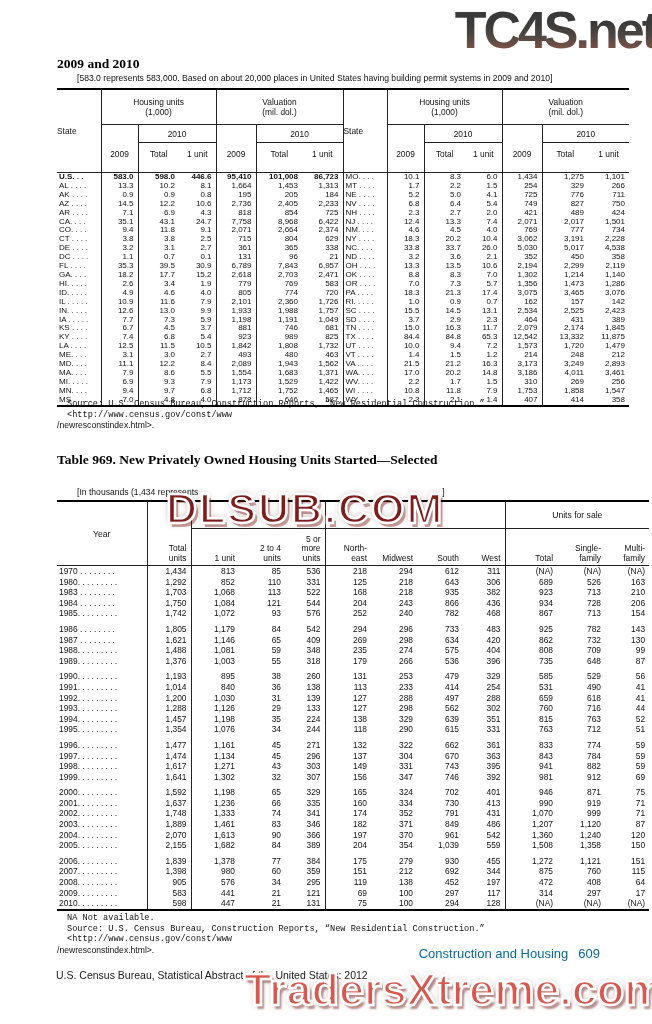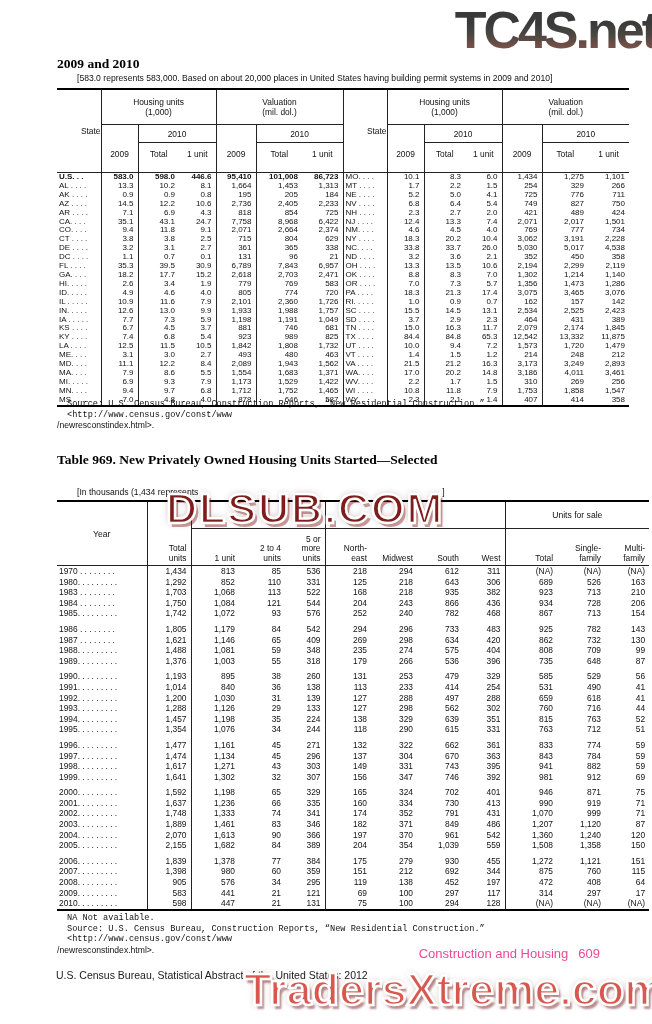--- a/index.html
+++ b/index.html
@@ -34,36 +34,36 @@
   th,td{margin:0;padding:0;font-weight:normal;white-space:nowrap;overflow:hidden;color:#111;}
   .vl{border-left:1px solid #222;}
   .bb{border-bottom:1px solid #222;}
   .num{text-align:right;padding-right:4px;}
   .lbl{text-align:left;padding-left:2px;}
   .b{font-weight:bold;}
 
   
   #t968{top:88px;width:572px;}
   #t968 td{height:8.9px;font-size:8px;line-height:8.9px;}
-  #t968 .st{vertical-align:middle;text-align:right;font-size:8.4px;}
+  #t968 .st{vertical-align:middle;text-align:left;font-size:8.4px;}
   #t968 .g{vertical-align:middle;text-align:center;font-size:8.4px;line-height:10px;height:34px;}
   #t968 .h2{height:17px;font-size:8.4px;text-align:center;vertical-align:middle;}
   #t968 .h3{height:16px;font-size:8.4px;text-align:center;vertical-align:bottom;padding-bottom:13px;}
 
   
   #t969{top:500px;width:592px;}
   #t969 td{height:10.6px;font-size:8.4px;line-height:10.6px;}
   #t969 .st{vertical-align:middle;text-align:center;font-size:8.6px;}
   #t969 .g1{height:26px;vertical-align:middle;text-align:center;font-size:8.6px;}
   #t969 .h2{height:34px;font-size:8.4px;line-height:9.5px;text-align:right;
             vertical-align:bottom;padding:0 4px 2px 0;}
   #t969 .gstart td{padding-top:5px;}
 
   
-  .chapter{position:absolute;top:946px;right:52px;font-size:13px;color:#ec4899;}
+  .chapter{position:absolute;top:946px;right:52px;font-size:13px;color:#0369a1;}
   .chapter .pg{margin-left:10px;}
   .imprint{position:absolute;left:56px;top:969px;font-size:10.5px;color:#1a1a1a;}
 </style>
 </head>
 <body>
 
 <div class="page">
 
   <div class="wm-top">TC4S.net</div>
 

